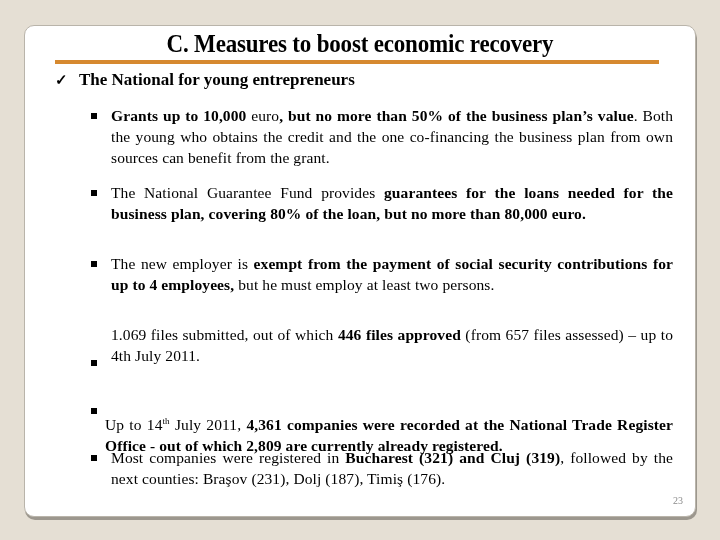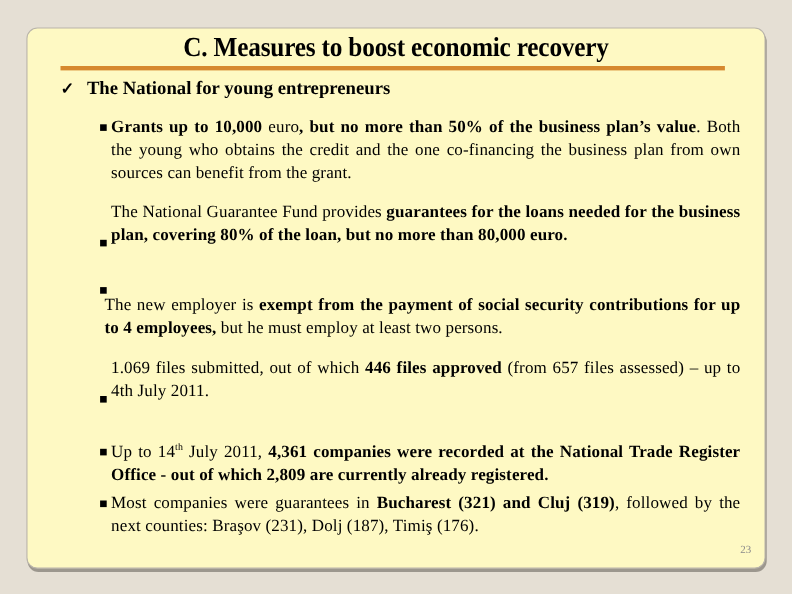--- a/index.html
+++ b/index.html
@@ -14,21 +14,21 @@
     overflow: hidden;
     font-family: "Liberation Serif", "DejaVu Serif", serif;
     color: #000;
   }
   .card {
     position: absolute;
     left: 24px;
     top: 25px;
     width: 670px;
     height: 490px;
-    background: #fef9c3;
+    background: #ffffff;
     border: 1px solid #b9b4aa;
     border-radius: 10px;
     box-shadow: 1px 3px 0 #9c978e;
   }
   .title {
     position: absolute;
     left: 0;
     right: 0;
     top: 4px;
     text-align: center;
@@ -72,21 +72,21 @@
     display: flex;
   }
   .item .sq {
     width: 6px;
     height: 6px;
     background: #000;
     margin-top: 8px;
     flex: 0 0 6px;
   }
   .item .txt {
-    margin-left: 4px;
+    margin-left: 14px;
     font-size: 15.5px;
     line-height: 21px;
     text-align: justify;
     text-align-last: left;
     flex: 1;
     letter-spacing: 0.1px;
   }
   .item .txt b { font-weight: bold; }
   .item .txt sup { font-size: 9px; line-height: 0; }
   .pagenum {
@@ -108,36 +108,36 @@
   <div class="subhead">
     <span class="check">✓</span>
     <span>The National for young entrepreneurs</span>
   </div>
 
   <div class="bullets">
     <div class="item" style="top:0px;">
       <span class="sq"></span>
       <div class="txt"><b>Grants up to 10,000 </b><span>euro</span><b>, but no more than 50% of the business plan’s value</b><span>. Both the young who obtains the credit and the one co-financing the business plan from own sources can benefit from the grant.</span></div>
     </div>
-    <div class="item" style="top:77px;align-items:flex-end;">
+    <div class="item" style="top:77px;">
       <span class="sq"></span>
       <div class="txt"><span>The National Guarantee Fund provides </span><b>guarantees for the loans needed for the business plan, covering 80% of the loan, but no more than 80,000 euro.</b></div>
     </div>
-    <div class="item" style="top:148px;flex-direction:column;">
+    <div class="item" style="top:148px;">
       <span class="sq"></span>
       <div class="txt"><span>The new employer is </span><b>exempt from the payment of social security contributions for up to 4 employees,</b><span> but he must employ at least two persons.</span></div>
     </div>
     <div class="item" style="top:219px;align-items:flex-end;">
       <span class="sq"></span>
       <div class="txt"><span>1.069 files submitted, out of which </span><b>446 files approved</b><span> (from 657 files assessed) – up to 4th July 2011.</span></div>
     </div>
-    <div class="item" style="top:295px;">
+    <div class="item" style="top:295px;flex-direction:column;">
       <span class="sq"></span>
       <div class="txt"><span>Up to 14</span><sup>th</sup><span> July 2011, </span><b>4,361 companies were recorded at the National Trade Register Office - out of which 2,809 </b><b>are currently already registered.</b></div>
     </div>
     <div class="item" style="top:342px;">
       <span class="sq"></span>
-      <div class="txt"><span>Most companies were guarantees in </span><b>Bucharest (321) and Cluj (319)</b><span>, followed by the next counties: Braşov (231), Dolj (187), Timiş (176).</span></div>
+      <div class="txt"><span>Most companies were registered in </span><b>Bucharest (321) and Cluj (319)</b><span>, followed by the next counties: Braşov (231), Dolj (187), Timiş (176).</span></div>
     </div>
   </div>
 
   <div class="pagenum">23</div>
 </div>
 
 </body></html>

